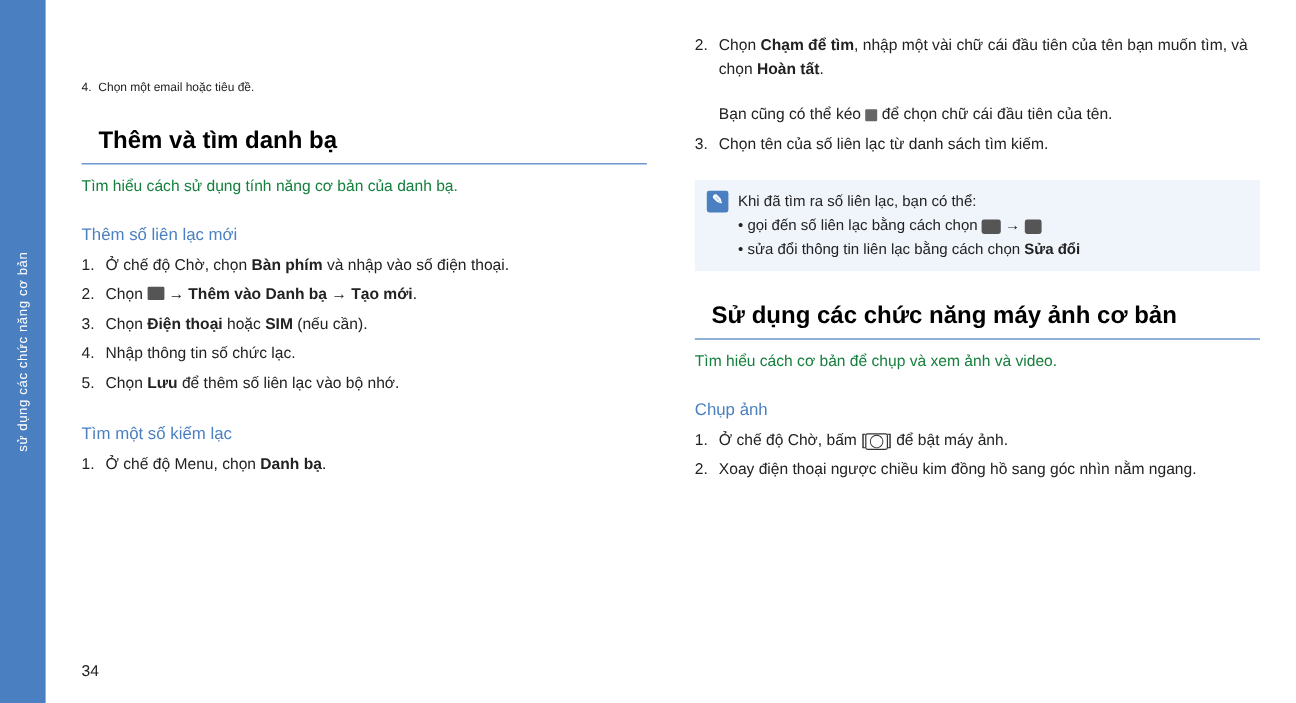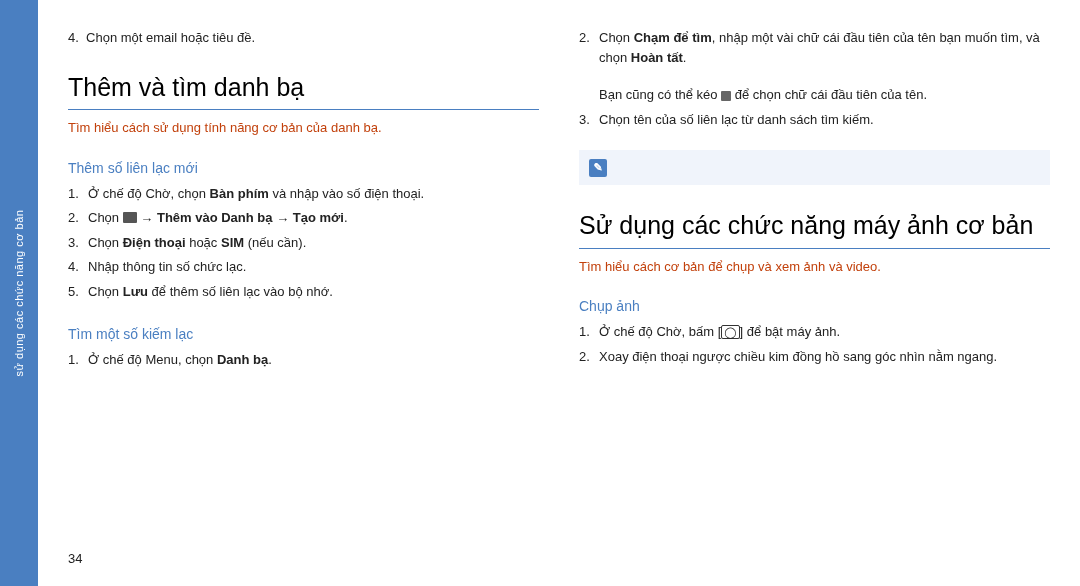--- a/index.html
+++ b/index.html
@@ -56,41 +56,43 @@
       gap: 0;
     }
 
     .intro-items {
       margin-bottom: 14px;
     }
 
     .intro-item {
       margin-bottom: 5px;
       line-height: 1.5;
-      font-size: 13px;
+      font-size: 10px;
+      margin-top: 38px;
     }
 
     .section-heading {
-      font-size: 25px;
-      font-weight: normal;
+      font-size: 20px;
+      font-weight: bold;
       color: #000;
       margin-bottom: 6px;
       margin-top: 4px;
       line-height: 1.3;
+      margin-left: 14px;
     }
 
     .section-divider {
       border: none;
       border-top: 1px solid #4a7fc1;
       margin-bottom: 8px;
     }
 
     .section-subtitle {
       font-size: 13px;
-      color: #c2410c;
+      color: #15803d;
       margin-bottom: 12px;
       line-height: 1.5;
     }
 
     .subsection-heading {
       font-size: 14px;
       font-weight: normal;
       color: #4a7fc1;
       margin-bottom: 8px;
       margin-top: 10px;
@@ -227,20 +229,25 @@
         </span>
       </li>
       <li>
         <span class="num">3.</span>
         <span class="text">Chọn tên của số liên lạc từ danh sách tìm kiếm.</span>
       </li>
     </ol>
 
     <div class="note-box">
       <div class="note-icon">✎</div>
+      <div class="note-content">
+        <span>Khi đã tìm ra số liên lạc, bạn có thể:</span><br>
+        <span>• gọi đến số liên lạc bằng cách chọn <span style="display:inline-block;width:16px;height:12px;background:#555;border-radius:2px;vertical-align:middle;"></span> → <span style="display:inline-block;width:14px;height:12px;background:#555;border-radius:2px;vertical-align:middle;"></span></span><br>
+        <span>• sửa đổi thông tin liên lạc bằng cách chọn <b>Sửa đổi</b></span>
+      </div>
     </div>
 
     <h2 class="section-heading" style="margin-top:16px;">Sử dụng các chức năng máy ảnh cơ bản</h2>
     <hr class="section-divider">
     <p class="section-subtitle">Tìm hiểu cách cơ bản để chụp và xem ảnh và video.</p>
 
     <h3 class="subsection-heading">Chụp ảnh</h3>
 
     <ol class="numbered-list">
       <li>

